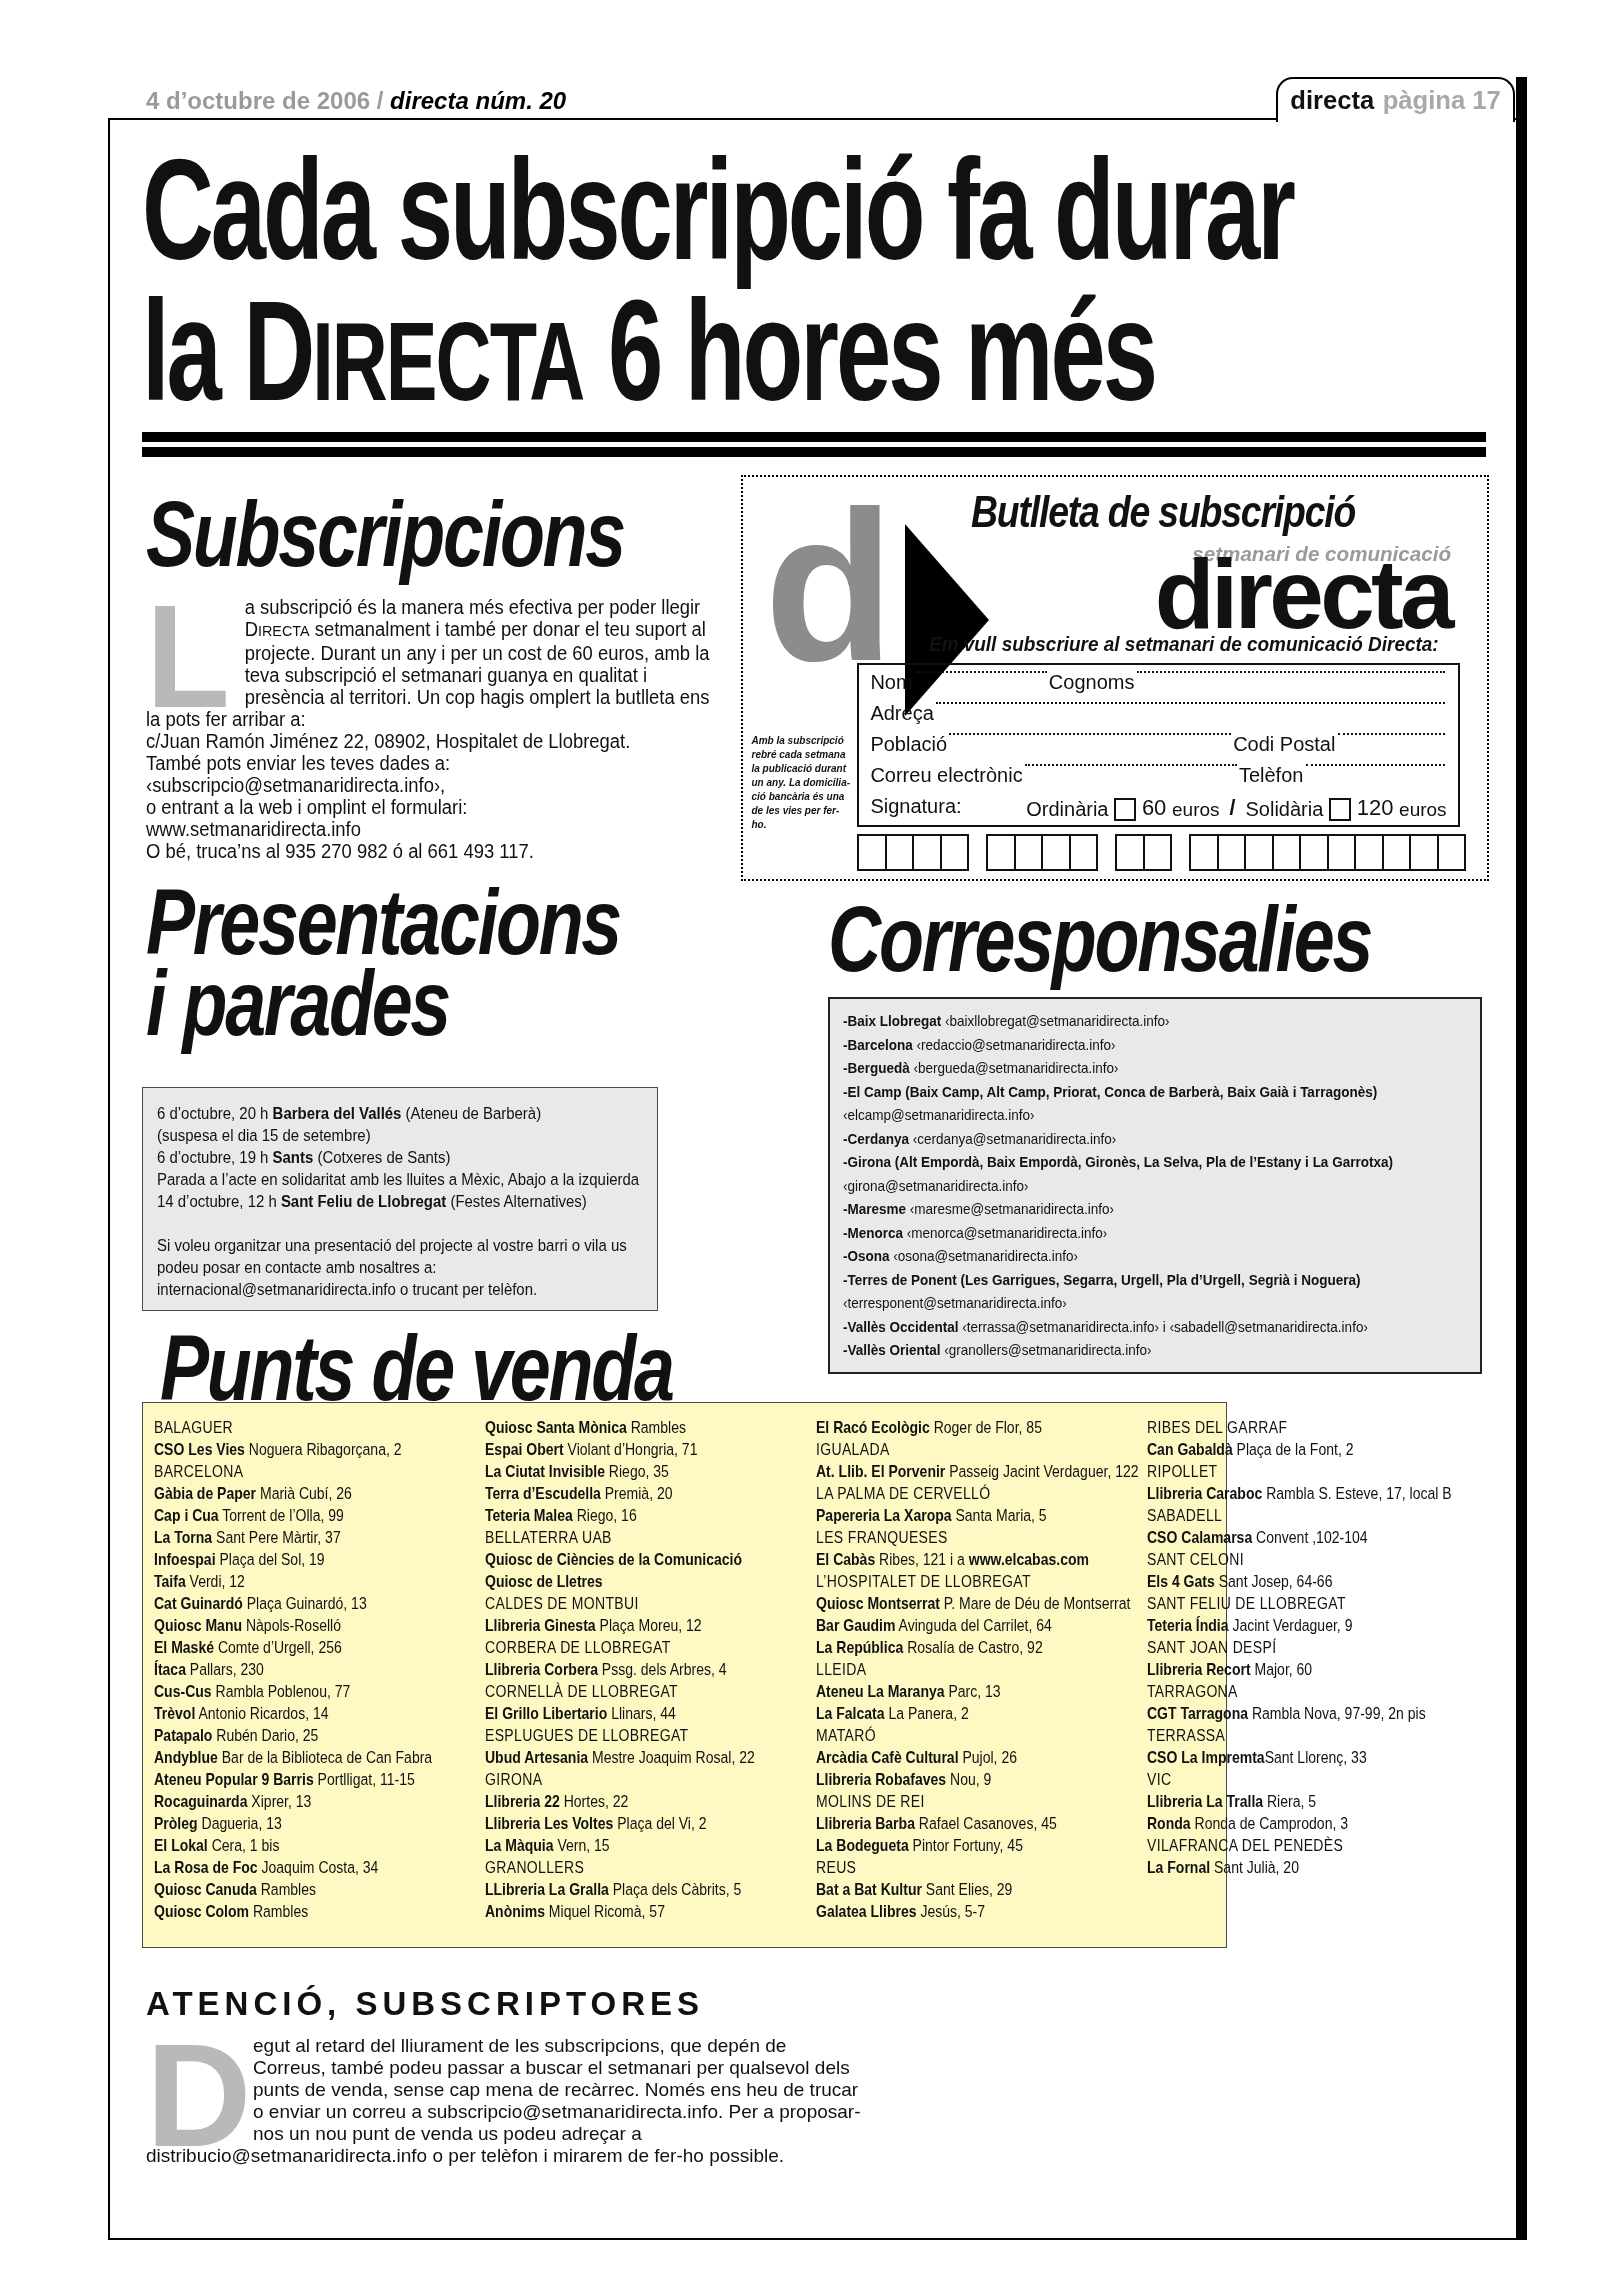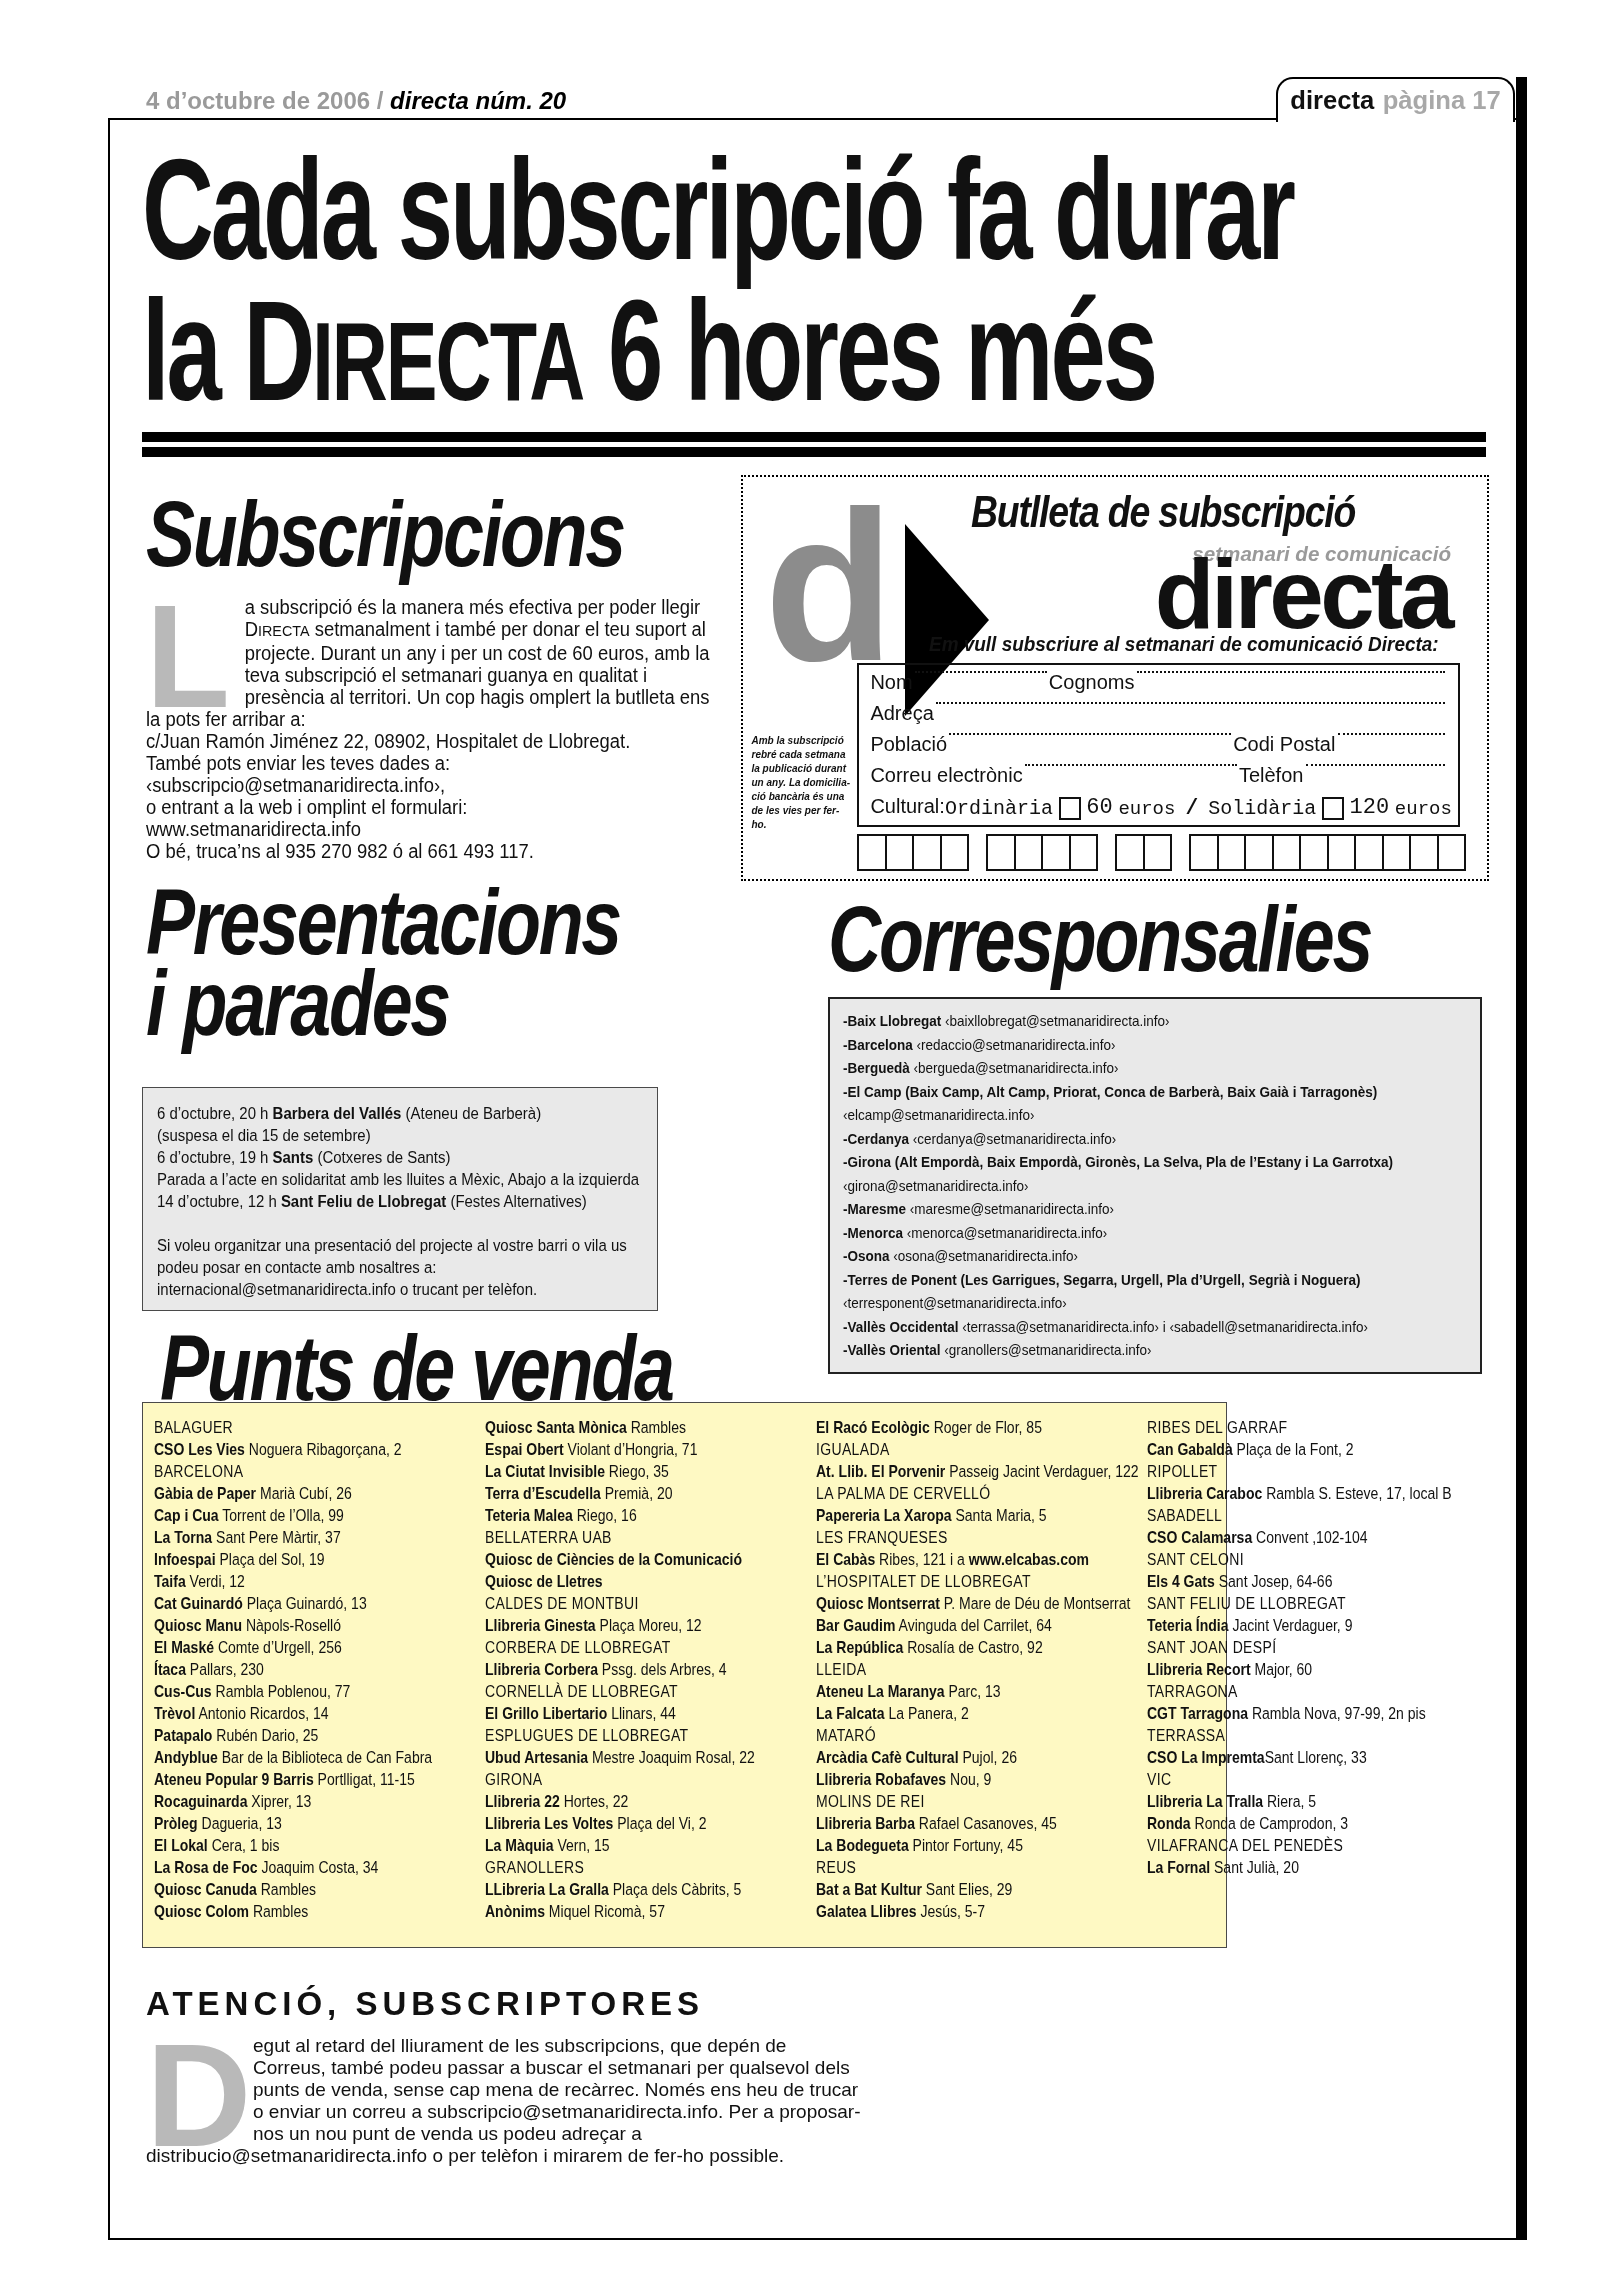--- a/index.html
+++ b/index.html
@@ -47,21 +47,21 @@
                transform:scaleX(0.92);transform-origin:0 0;}
   .fbox .note{left:8.5px;top:257px;width:101px;font-size:10px;line-height:14px;font-weight:bold;font-style:italic;}
   .ffields{left:114px;top:186px;width:603px;height:164px;border:2.1px solid #111;box-sizing:border-box;
            padding:5.7px 11.4px 0 11.4px;display:flex;flex-direction:column;justify-content:space-around;font-size:20px;}
   .frow{display:flex;align-items:flex-start;height:30px;}
   .frow .lbl{white-space:nowrap;padding-bottom:1.4px;}
   .dl{flex:1 1 auto;border-bottom:2.1px dotted #111;margin:0 2.1px 5.7px 2.1px;height:0;}
   .dl.fx1{flex:0 0 132px;}
   .dl.fx2{flex:0 0 107px;}
   .dl.fx3{flex:0 0 139px;}
-  .optgrp{margin-left:auto;display:flex;align-items:flex-end;gap:5.7px;white-space:nowrap;font-family:Liberation Mono, monospace;}
+  .optgrp{margin-left:auto;display:flex;align-items:flex-end;gap:5.7px;white-space:nowrap;}
   .cb{display:inline-block;width:18px;height:19px;border:2.1px solid #111;margin-bottom:1.4px;}
   .num{font-size:22px;padding-bottom:0px;}
   .eur{font-size:19px;padding-bottom:2.8px;}
   .slash{font-size:21.3px;font-weight:bold;padding:0 4.3px 1.4px 4.3px;}
   .acct{left:114px;top:357px;display:flex;}
   .agrp{display:flex;margin-right:17px;}
   .acell{width:25.6px;height:33px;border:2.1px solid #111;background:#fff;}
   .agrp .acell + .acell{margin-left:-2.1px;}
   
   .presbox{left:142px;top:1087px;width:516px;min-height:209px;background:#e9e9e9;border:1.4px solid #4a4a4a;
@@ -153,21 +153,21 @@
         <span class="lbl">Codi Postal</span>
         <span class="dl fx2"></span>
       </div>
       <div class="frow">
         <span class="lbl">Correu electrònic</span>
         <span class="dl"></span>
         <span class="lbl">Telèfon</span>
         <span class="dl fx3"></span>
       </div>
       <div class="frow">
-        <span class="lbl">Cultural:</span>
+        <span class="lbl">Signatura:</span>
         <span class="optgrp">
           <span class="lbl">Ordinària</span>
           <span class="cb"></span>
           <span class="lbl num">60</span>
           <span class="lbl eur">euros</span>
           <span class="slash">/</span>
           <span class="lbl">Solidària</span>
           <span class="cb"></span>
           <span class="lbl num">120</span>
           <span class="lbl eur">euros</span>

